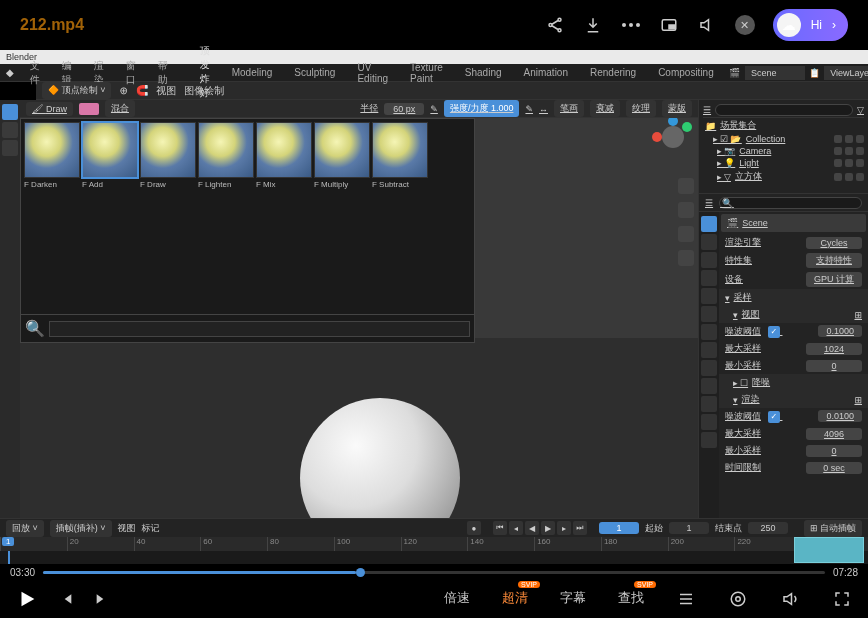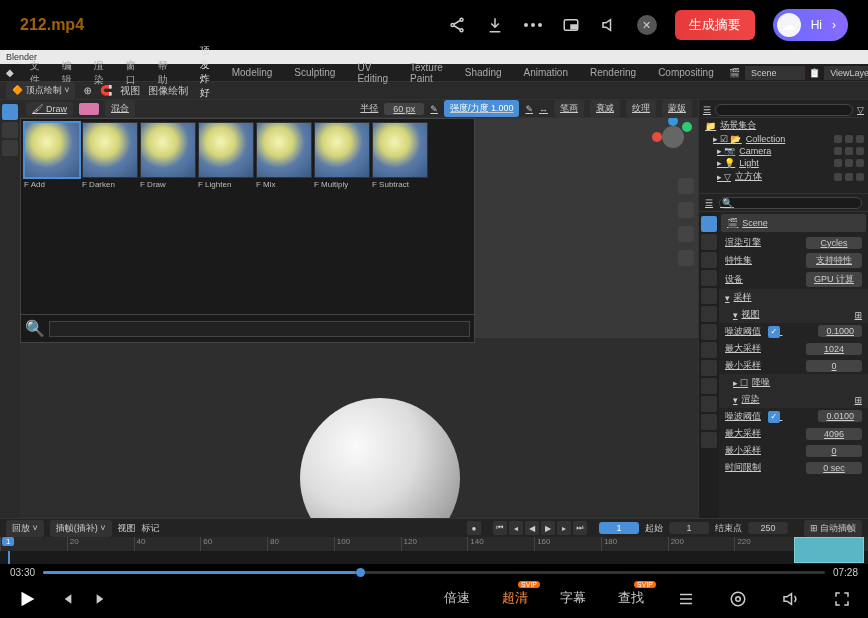--- a/index.html
+++ b/index.html
@@ -13,21 +13,21 @@
 .avatar-pill .av { width:24px; height:24px; border-radius:50%; background:#f5f5f5; display:flex; align-items:center; justify-content:center; font-size:14px; }
 .close-x { background:#555; border-radius:50%; width:20px; height:20px; display:flex; align-items:center; justify-content:center; font-size:11px; cursor:pointer; }
 
 .blender-titlebar { height:14px; background:#eaeaea; color:#333; font-size:9px; padding:0 6px; display:flex; align-items:center; }
 .blender-menubar { height:18px; background:#1f1f1f; display:flex; align-items:center; padding:0 6px; gap:10px; font-size:10px; border-bottom:1px solid #333; }
 .blender-menubar .tab { padding:2px 6px; cursor:pointer; color:#aaa; }
 .blender-menubar .tab.active { color:#ddd; border-bottom:2px solid #4a90d9; }
 .blender-menubar .right { margin-left:auto; display:flex; gap:4px; align-items:center; }
 .scene-input { background:#333; border:none; color:#ccc; font-size:9px; padding:2px 6px; width:60px; }
 
-.blender-toolbar { height:18px; background:#2a2a2a; display:flex; align-items:center; padding:0 6px; gap:8px; font-size:10px; border-bottom:1px solid #333; }
+.blender-toolbar { height:18px; background:#2a2a2a; display:flex; align-items:center; padding:0 6px; gap:8px; font-size:10px; border-bottom:1px solid #333;margin-left:36px; }
 .dropdown { background:#333; padding:2px 6px; border-radius:3px; cursor:pointer; font-size:9px; }
 
 .content-area { height:418px; display:flex; position:relative;text-decoration:underline; }
 .left-toolbar { width:20px; background:#2a2a2a; display:flex; flex-direction:column; gap:2px; padding:4px 2px; }
 .tool-btn { width:16px; height:16px; background:#3a3a3a; border-radius:2px; cursor:pointer; }
 .tool-btn.active { background:#4a90d9; }
 
 .viewport-col { flex:1; display:flex; flex-direction:column; position:relative; background:#3a3a3a; }
 .viewport-header { height:18px; background:#2a2a2a; display:flex; align-items:center; padding:0 6px; gap:6px; font-size:9px; border-bottom:1px solid #333; }
 .color-swatch { width:20px; height:12px; background:#d977a8; border-radius:2px; }
@@ -136,21 +136,20 @@
           <rect x="3" y="5" width="18" height="14" rx="2"></rect>
           <rect x="12" y="12" width="7" height="5" fill="#ccc"></rect>
         </svg>
       </div>
     <div class="top-icon">
         <svg width="18" height="18" viewBox="0 0 24 24" fill="none" stroke="#ccc" stroke-width="2">
           <path d="M4 9v6h4l6 4V5l-6 4H4z"></path>
         </svg>
       </div>
     <div class="close-x">✕</div>
-    <div class="gen-summary">生成摘要</div>
     <div class="avatar-pill">
       <div class="av">☁</div>
       <span>Hi</span>
       <span>›</span>
     </div>
   </div>
 </div>
 
 <div class="blender-titlebar">
     <span>Blender</span>
@@ -211,27 +210,27 @@
       <span class="dropdown">笔画</span>
       <span class="dropdown">衰减</span>
       <span class="dropdown">纹理</span>
       <span class="dropdown">蒙版</span>
     </div>
     <div class="viewport-body">
       <div class="sphere"></div>
 
       <div class="brush-panel">
         <div class="brush-grid" id="brush-grid">
+            <div class="brush-item">
+              <div class="thumb"></div>
+              <span class="label">F Darken</span>
+            </div>
             <div class="brush-item selected">
               <div class="thumb"></div>
               <span class="label">F Add</span>
-            </div>
-            <div class="brush-item">
-              <div class="thumb"></div>
-              <span class="label">F Darken</span>
             </div>
             <div class="brush-item">
               <div class="thumb"></div>
               <span class="label">F Draw</span>
             </div>
             <div class="brush-item">
               <div class="thumb"></div>
               <span class="label">F Lighten</span>
             </div>
             <div class="brush-item">

